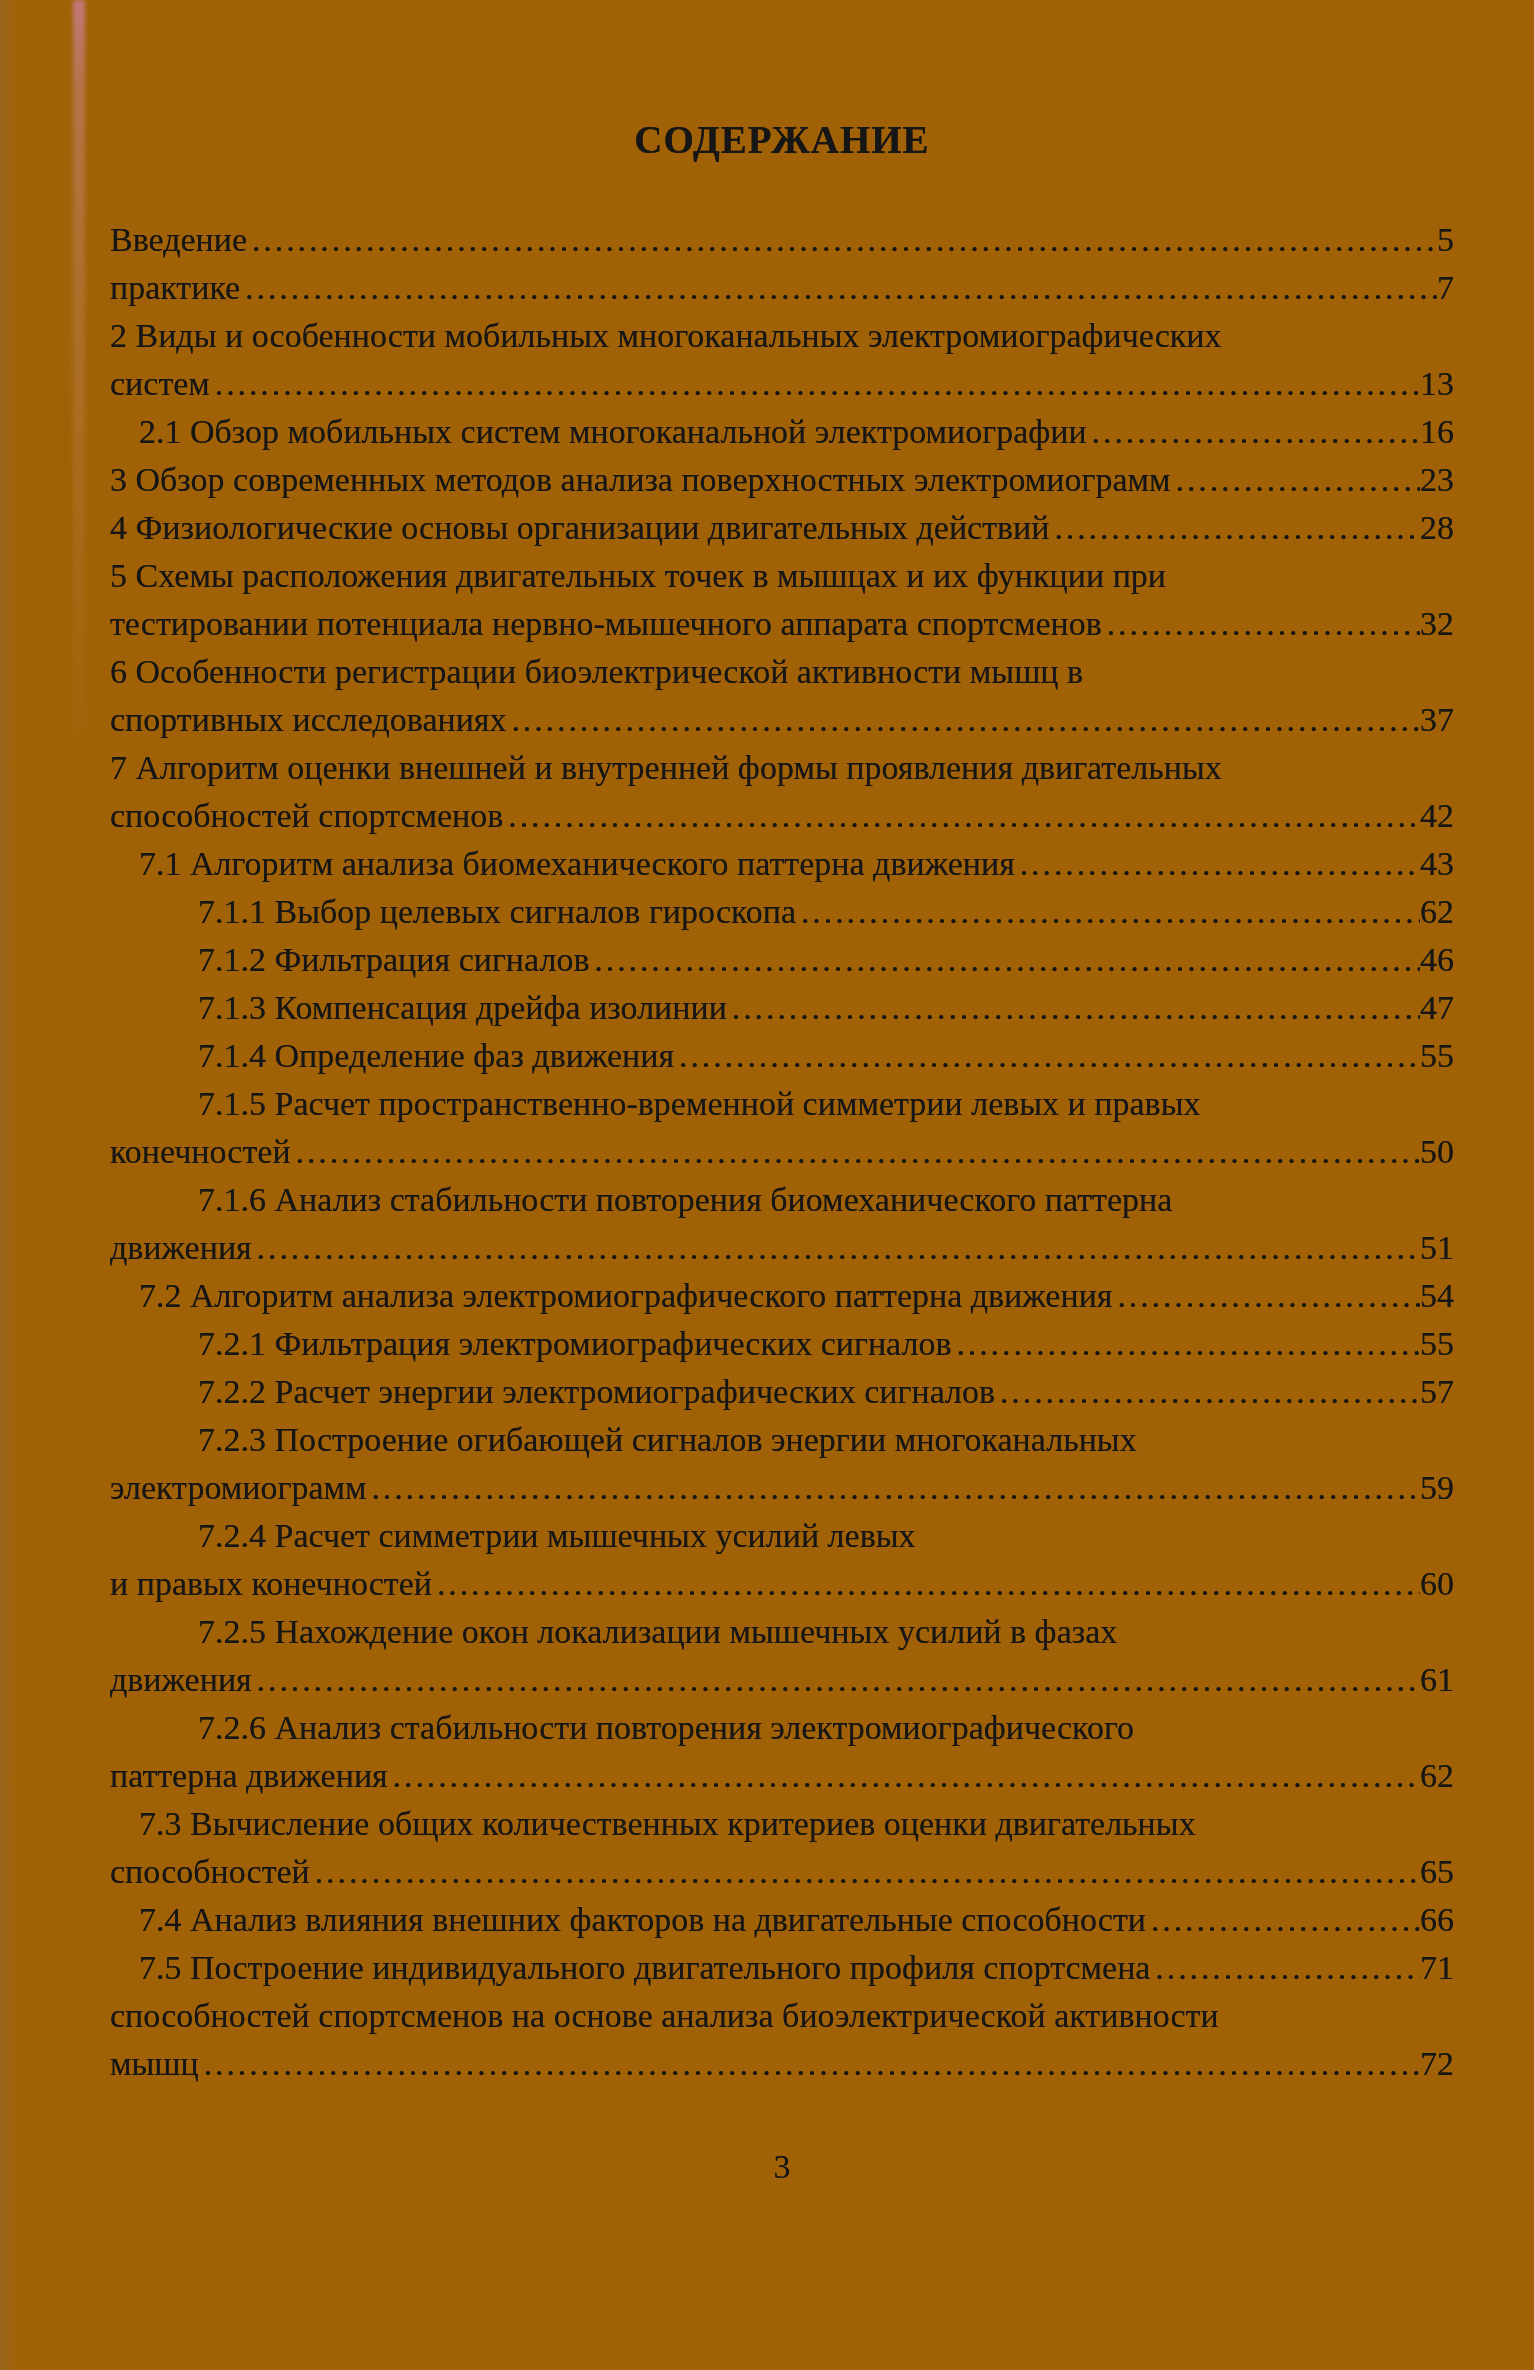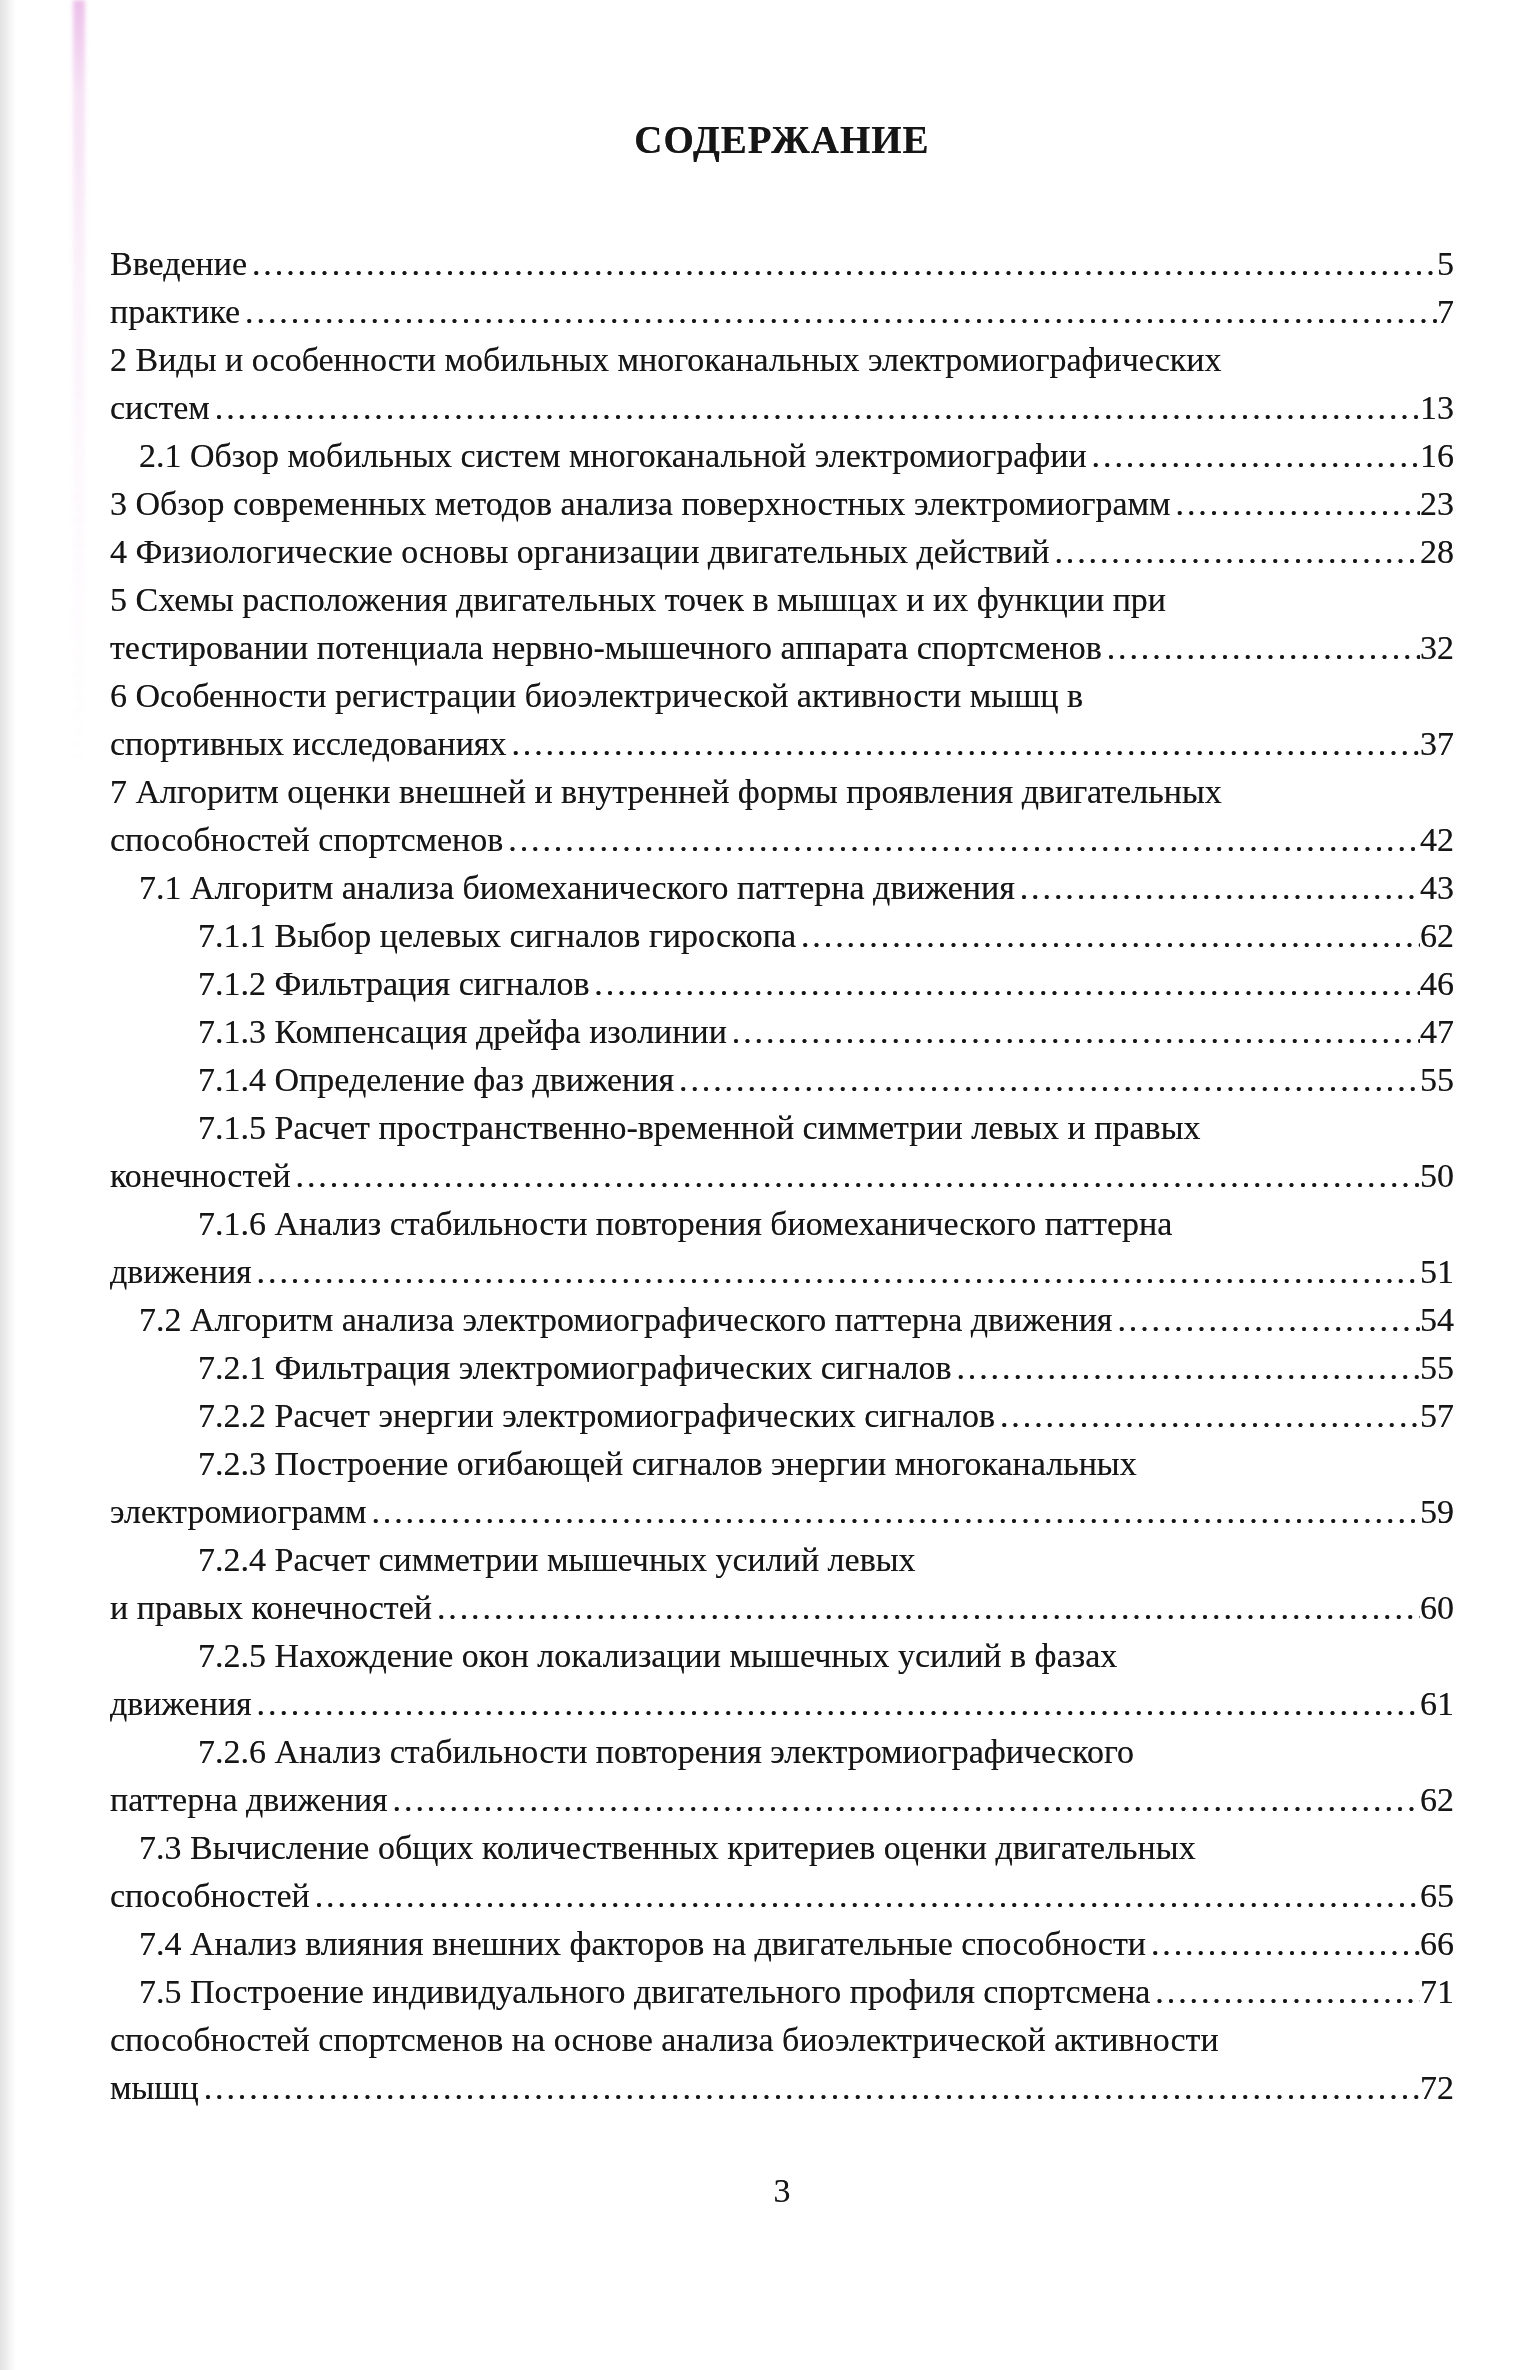--- a/index.html
+++ b/index.html
@@ -5,21 +5,21 @@
   html, body {
     margin: 0;
     padding: 0;
     background: #9a9a9a;
   }
   .page {
     position: relative;
     width: 1535px;
     height: 2370px;
     margin: 0 auto;
-    background: #ffffff;
+    background: #a16207;
     overflow: hidden;
     font-family: "Liberation Serif", "DejaVu Serif", serif;
     color: #161616;
   }
   
   .edge-shadow {
     position: absolute;
     left: 0; top: 0;
     width: 15.7px; height: 100%;
     background: linear-gradient(to right, rgba(110,110,110,0.20), rgba(255,255,255,0));
@@ -45,21 +45,21 @@
   .title {
     margin: 116px 0 0 0;
     font-size: 39px;
     line-height: 47px;
     font-weight: bold;
     text-align: center;
     letter-spacing: 1px;
     text-shadow: 0 0 0.6px rgba(0,0,0,0.65);
   }
   .toc {
-    margin-top: 77px;
+    margin-top: 53px;
     font-size: 34px;
     text-shadow: 0 0 0.5px rgba(0,0,0,0.55);
   }
   .toc-line {
     display: flex;
     align-items: baseline;
     height: 48px;
     line-height: 48px;
   }
   .toc-text {

